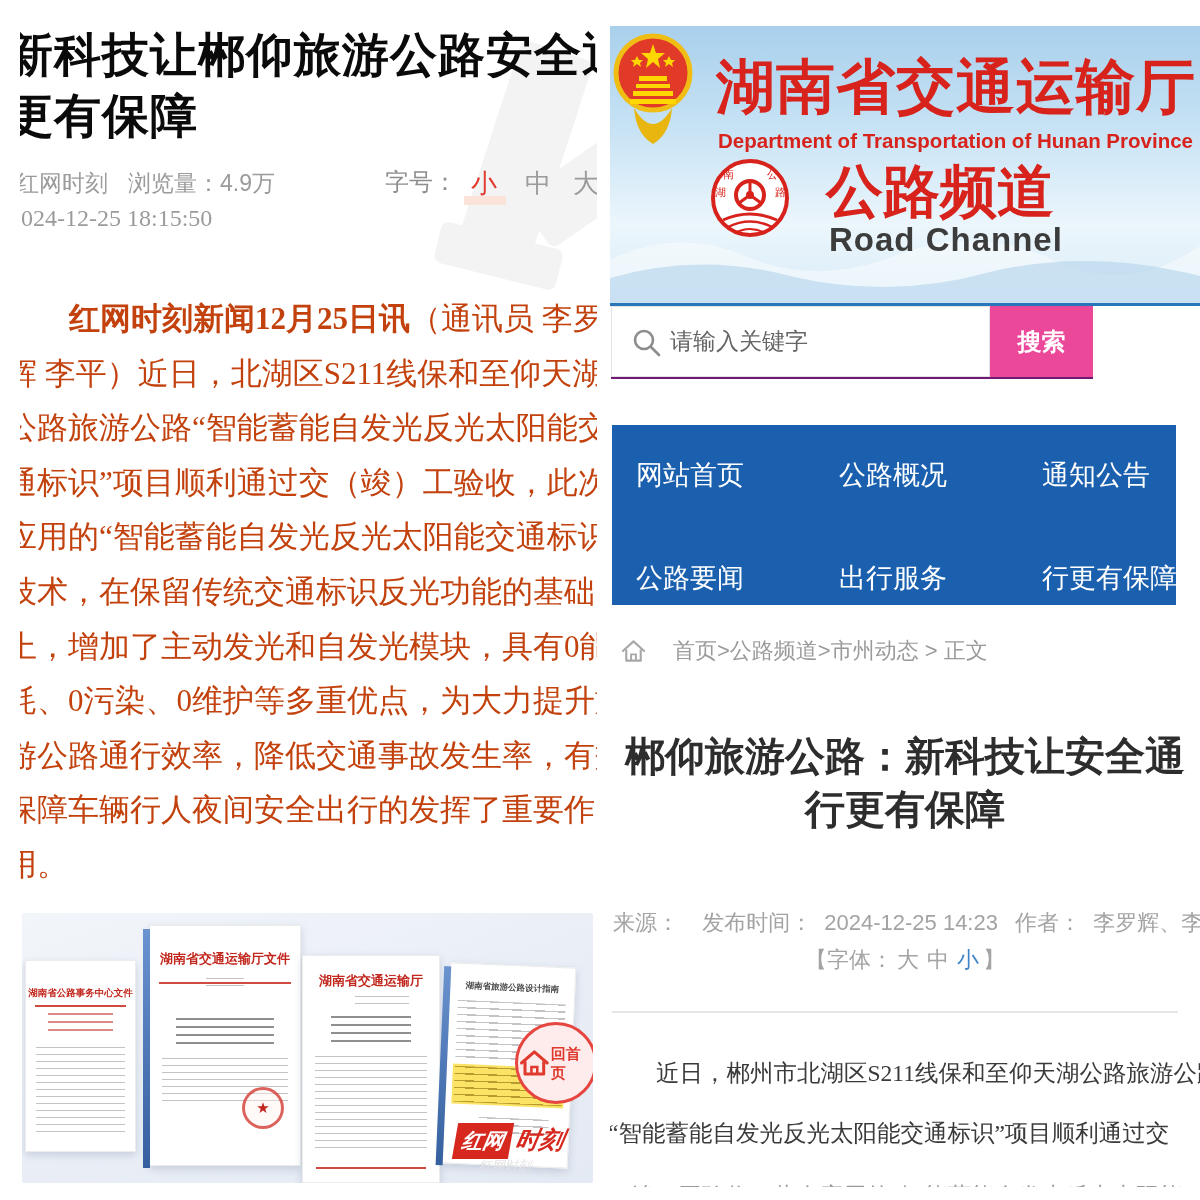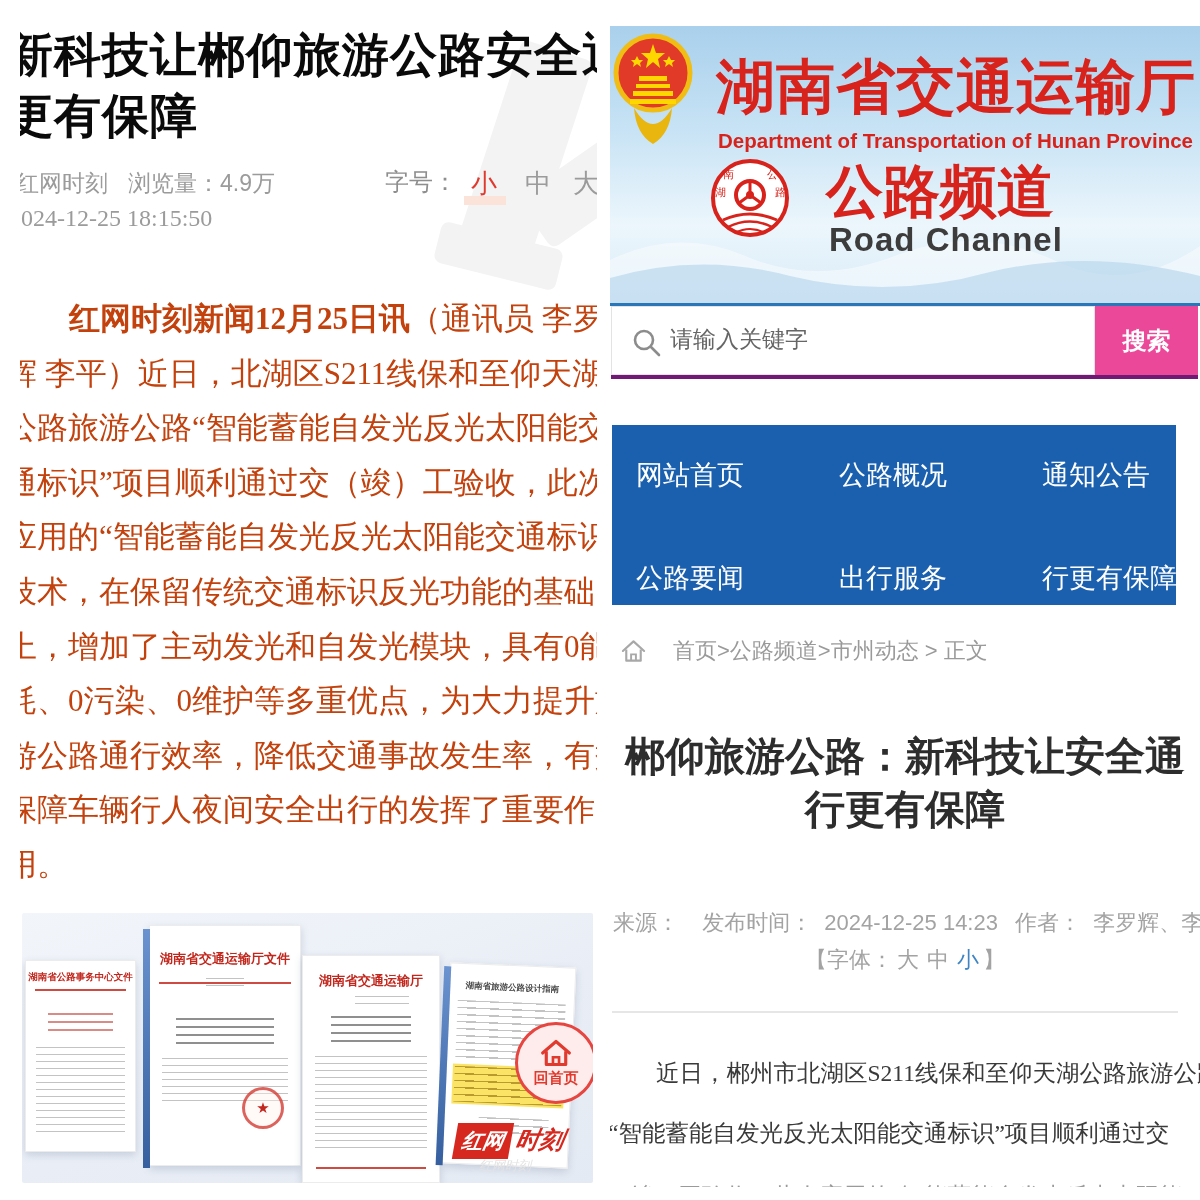--- a/index.html
+++ b/index.html
@@ -33,21 +33,21 @@
   .dline-red{height:2px;background:#cf4a40;margin:5px 9px;}
   .pat{position:absolute;background:repeating-linear-gradient(180deg,#c3c3c3 0 1.4px,transparent 1.4px 7px);}
   .pat.dark{background:repeating-linear-gradient(180deg,#8f8f8f 0 1.6px,transparent 1.6px 8px);}
   .pat.red{background:repeating-linear-gradient(180deg,#d98c86 0 1.6px,transparent 1.6px 8px);}
   .pat.yellow{background:#fbe465;box-shadow:0 0 0 2px #fbe465;
               background-image:repeating-linear-gradient(180deg,#b99a2e 0 1.4px,#fbe465 1.4px 7px);}
   .spineL{position:absolute;top:3px;bottom:-3px;width:7px;background:linear-gradient(180deg,#6a93cf,#355f9e);}
   .seal{position:absolute;width:36px;height:36px;border:3px solid rgba(205,35,25,.7);border-radius:50%;
         color:#c2271d;display:flex;align-items:center;justify-content:center;font-size:15px;background:rgba(255,240,238,.4);}
   .home-btn{position:absolute;left:493px;top:109px;width:82px;height:82px;border-radius:50%;
-            background:#fdeceb;border:3px solid #e64540;box-sizing:border-box;display:flex;flex-direction:column;
+            background:#fdeceb;border:3px solid #e64540;box-sizing:border-box;display:flex;
             align-items:center;justify-content:center;color:#e03a2f;cursor:pointer;}
   .home-btn .lbl{font-size:15px;font-weight:700;margin-top:1px;}
   .brand{position:absolute;left:433px;top:210px;white-space:nowrap;}
   .brand-box{display:inline-block;background:#d6281e;color:#fff;font-weight:800;font-style:italic;
              font-size:21px;padding:4px 7px;transform:skewX(-10deg);}
   .brand-kicker{display:inline-block;color:#d6281e;font-weight:800;font-style:italic;font-size:24px;
                 margin-left:5px;transform:skewX(-10deg);}
   .brand-echo{position:absolute;left:24px;top:34px;color:#e3e3e3;font-style:italic;font-size:13px;}
   
   .right-shot{position:absolute;left:610px;top:0;width:590px;height:1187px;overflow:hidden;background:#fff;}
@@ -55,22 +55,22 @@
           border-bottom:3px solid #2a76ba;
           background:linear-gradient(180deg,#a9d0ec 0%,#c8e3f5 38%,#ecf6fc 72%,#d8ebf7 100%);}
   .mtn{position:absolute;left:0;bottom:0;width:590px;height:95px;}
   .emblem{position:absolute;left:2px;top:2px;}
   .gov-title{position:absolute;left:106px;top:22px;font-size:59px;font-weight:700;color:#d7231c;
              white-space:nowrap;letter-spacing:1px;}
   .gov-sub{position:absolute;left:108px;top:103px;font-size:20.5px;font-weight:700;color:#d7231c;white-space:nowrap;}
   .ch-logo{position:absolute;left:100px;top:132px;}
   .ch-name{position:absolute;left:216px;top:128px;font-size:57px;font-weight:800;color:#d7231c;white-space:nowrap;}
   .ch-en{position:absolute;left:219px;top:195px;font-size:33px;font-weight:600;color:#3c3c3c;letter-spacing:1px;}
-  .search-row{position:absolute;left:1px;top:306px;width:587px;height:73px;display:flex;
-              border-bottom:4px solid #701a75;box-sizing:border-box;font-family:Liberation Mono, monospace;}
+  .search-row{position:absolute;left:1px;top:306px;width:482px;height:73px;display:flex;
+              border-bottom:2px solid #701a75;box-sizing:border-box;}
   .inp-wrap{flex:1;position:relative;background:#fff;border:1px solid #e3e3e3;box-sizing:border-box;}
   .inp-wrap svg{position:absolute;left:20px;top:21px;}
   .search-input{position:absolute;left:0;top:0;width:100%;height:100%;border:none;outline:none;
                 padding-left:58px;font-size:23px;color:#555;box-sizing:border-box;font-family:inherit;background:transparent;}
   .search-input::placeholder{color:#666;opacity:1;}
   .search-btn{width:103px;background:#ec4899;color:#fff;font-size:24px;font-weight:700;border:none;
               display:flex;align-items:center;justify-content:center;cursor:pointer;font-family:inherit;}
   .nav{position:absolute;left:2px;top:425px;width:564px;height:180px;background:#1a60ae;box-sizing:border-box;
        display:grid;grid-template-columns:203px 203px 1fr;grid-auto-rows:72px;row-gap:31px;
        padding:14px 0 0 24px;overflow:hidden;}
@@ -123,21 +123,21 @@
       <div class="lp-line">技术，在保留传统交通标识反光功能的基础</div>
       <div class="lp-line">上，增加了主动发光和自发光模块，具有0能</div>
       <div class="lp-line">耗、0污染、0维护等多重优点，为大力提升旅</div>
       <div class="lp-line">游公路通行效率，降低交通事故发生率，有效</div>
       <div class="lp-line">保障车辆行人夜间安全出行的发挥了重要作</div>
       <div class="lp-line">用。</div>
     </div>
 
     <div class="shot-img">
       <div class="doc" style="left:3px;top:47px;width:109px;height:190px;">
-        <div class="dtitle" style="font-size:9.5px;margin-top:10px;">湖南省公路事务中心文件</div>
+        <div class="dtitle" style="font-size:9.5px;margin-top:26px;">湖南省公路事务中心文件</div>
         <div class="dline-red"></div>
         <div class="pat red" style="left:22px;right:22px;top:52px;height:22px;"></div>
         <div class="pat" style="left:10px;right:10px;top:86px;height:90px;"></div>
       </div>
 
       <div class="doc" style="left:127px;top:12px;width:150px;height:239px;">
         <div class="spineL" style="left:-7px;"></div>
         <div class="dtitle" style="font-size:13px;margin-top:24px;">湖南省交通运输厅文件</div>
         <div class="pat" style="left:56px;right:56px;top:52px;height:8px;"></div>
         <div class="dline-red" style="margin-top:14px;"></div>

